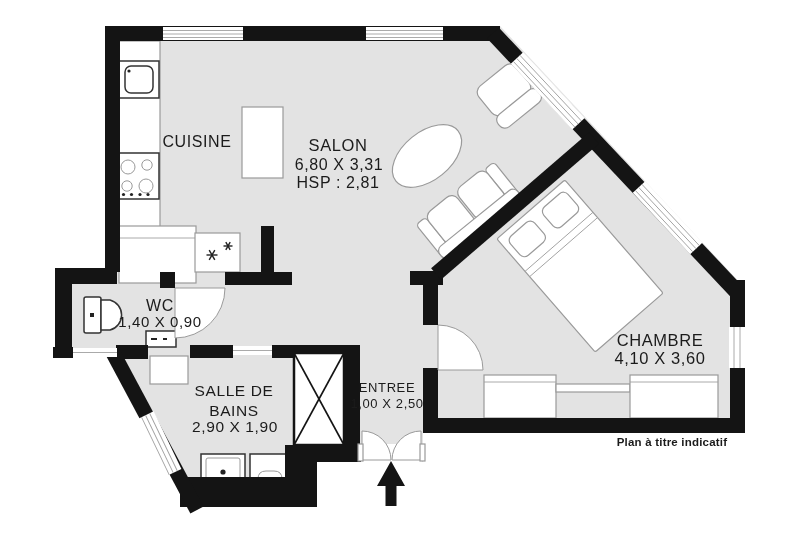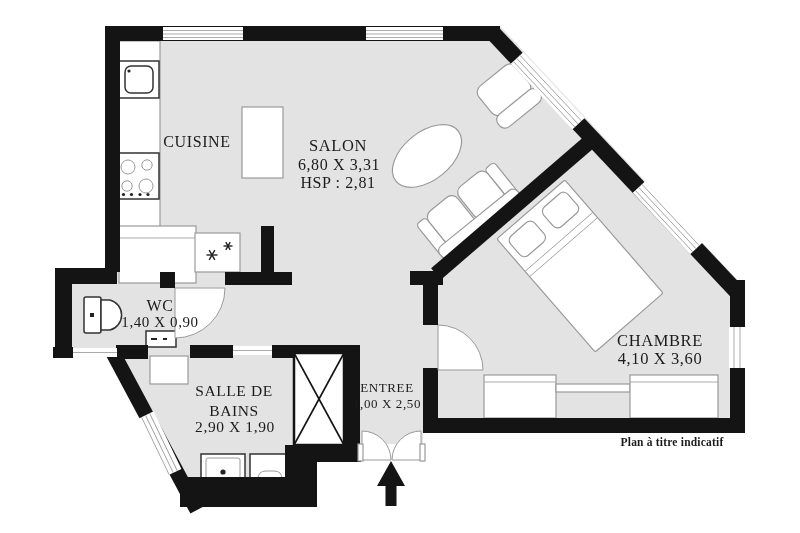--- a/index.html
+++ b/index.html
@@ -1,20 +1,20 @@
 <!DOCTYPE html>
 <html style="--wall: #141414; --floor: #e3e3e3; --furn: #9a9a9a; --text: #1b1b1b; --bg: #ffffff;"><head>
 <meta charset="utf-8">
 <style>
   :root{
     --wall:#141414; --floor:#e3e3e3; --furn:#9a9a9a; --text:#1b1b1b; --bg:#ffffff;
   }
   html,body{margin:0;padding:0;background:var(--bg);}
   .stage{position:relative;width:800px;height:533px;background:var(--bg);overflow:hidden;
-         font-family:Liberation Serif, serif;}
+         font-family:Liberation Sans, sans-serif;}
   svg{display:block;}
   .floor{fill:var(--floor);}
   .wall{fill:var(--wall);}
   .wline{stroke:var(--wall);fill:none;}
   .furn{fill:#ffffff;stroke:var(--furn);stroke-width:1.2;}
   .furnD{fill:#ffffff;stroke:#333;stroke-width:1.5;}
   .thin{stroke:#a0a0a0;stroke-width:0.9;fill:none;}
   .arc{stroke:#9a9a9a;stroke-width:1;fill:#ffffff;}
   .arcO{stroke:#9a9a9a;stroke-width:1;fill:none;}
   .glass{fill:#ffffff;}

